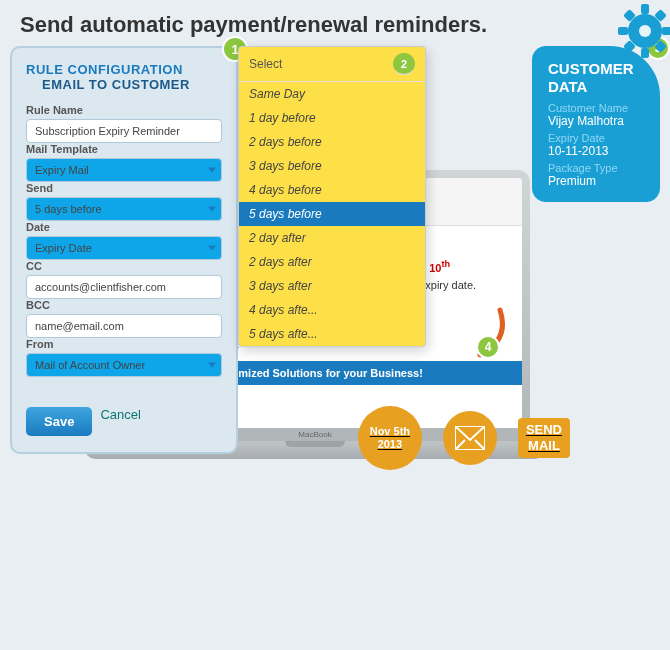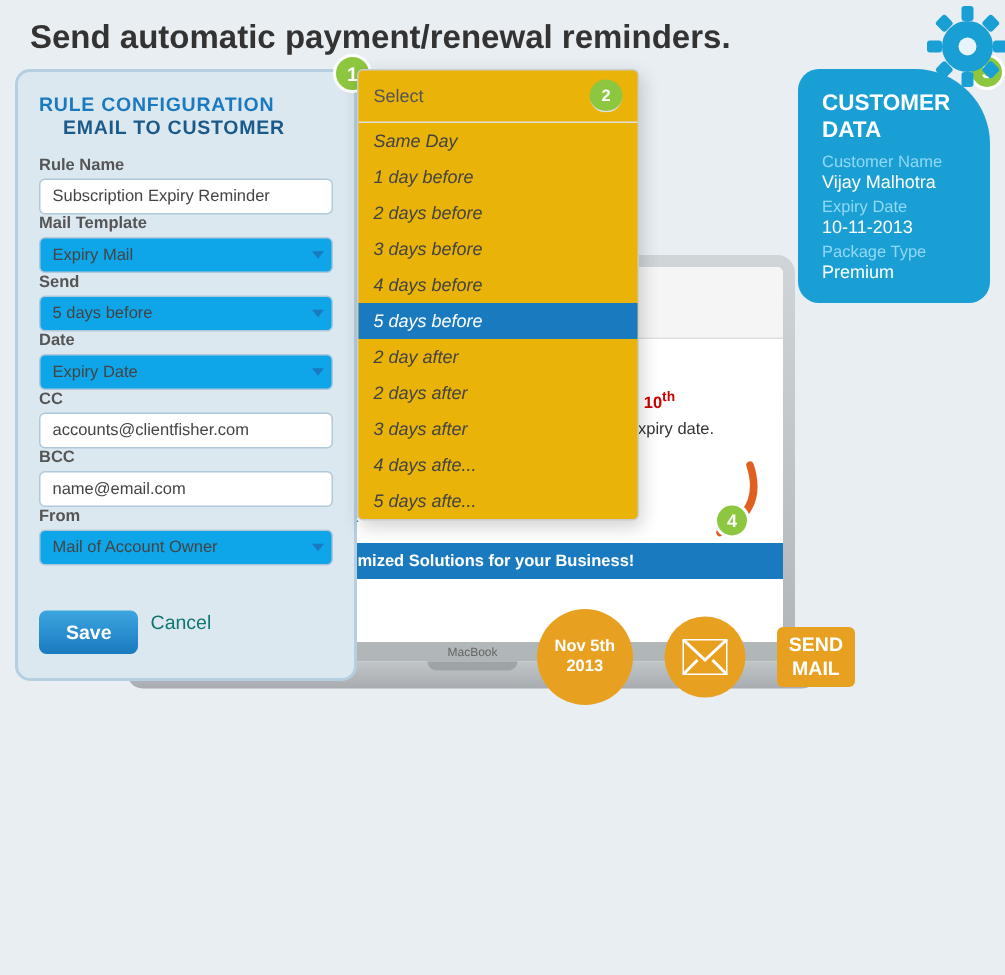--- a/index.html
+++ b/index.html
@@ -133,21 +133,21 @@
       display: flex;
       align-items: flex-start;
     }
 
     
     .dropdown-popup {
       position: absolute;
       left: 238px;
       top: 0px;
       width: 188px;
-      background: #eab308;
+      background: #fde047;
       border: 1px solid #ccc;
       border-radius: 4px;
       box-shadow: 2px 4px 12px rgba(0,0,0,0.18);
       z-index: 100;
     }
     .dropdown-header {
       display: flex;
       align-items: center;
       justify-content: space-between;
       padding: 6px 10px;
@@ -290,20 +290,21 @@
     }
 
     
     .send-mail-badge {
       position: absolute;
       right: -10px;
       bottom: 80px;
       display: flex;
       align-items: center;
       gap: 21px;
+      text-decoration: underline;
     }
     .send-mail-date {
       background: #e8a020;
       border-radius: 50%;
       width: 64px;
       height: 64px;
       display: flex;
       flex-direction: column;
       align-items: center;
       justify-content: center;

